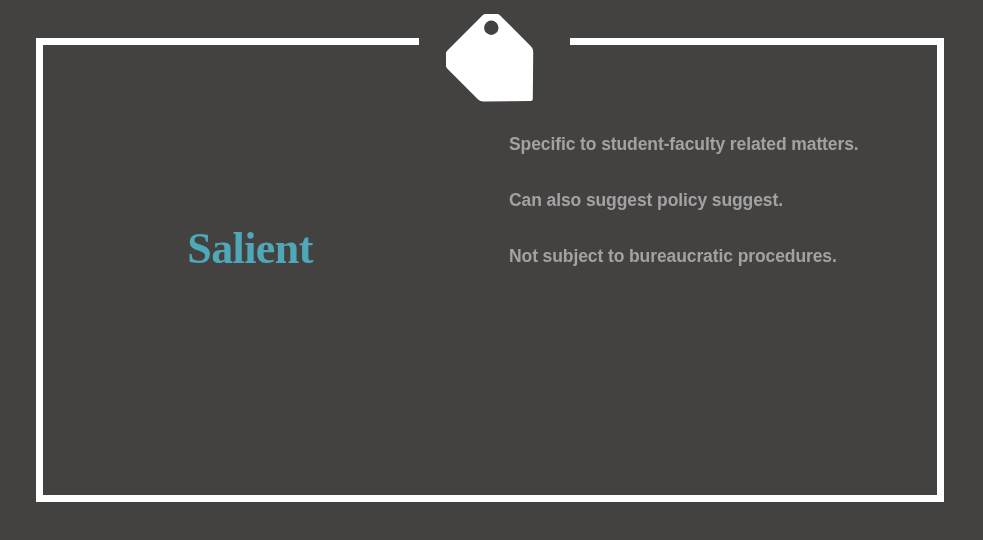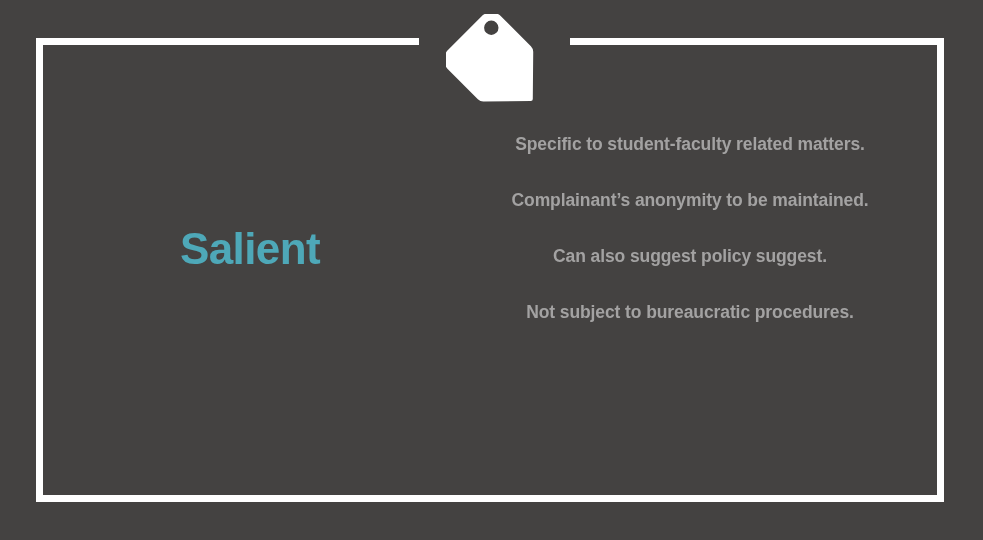--- a/index.html
+++ b/index.html
@@ -86,34 +86,33 @@
   .title-block {
     position: absolute;
     left: 60px;
     top: 222px;
     width: 380px;
     text-align: center;
   }
   .title-line {
     display: block;
     color: #4ea8b8;
-    font-family: Liberation Sans, sans-serif;
+    font-family: Liberation Serif, serif;
     font-weight: bold;
     font-size: 44px;
     line-height: 53px;
     letter-spacing: -0.6px;
   }
 
   
   .features-list {
     position: absolute;
-    left: 470px;
+    left: 509px;
     top: 130px;
     width: 440px;
-    text-align: center;
   }
   .feature-item {
     color: #a3a2a2;
     font-family: "Liberation Sans", sans-serif;
     font-weight: bold;
     font-size: 17.5px;
     line-height: 28px;
     letter-spacing: -0.1px;
     margin-bottom: 28px;
   }
@@ -142,18 +141,17 @@
       </g>
     </svg>
   </div>
 
   <div class="title-block">
     <span class="title-line">Salient</span>
   </div>
 
   <div class="features-list">
     <div class="feature-item">Specific to student-faculty related matters.</div>
-    <div class="feature-item">Complainant’s anonymity to be maintained.</div>
     <div class="feature-item">Can also suggest policy suggest.</div>
     <div class="feature-item">Not subject to bureaucratic procedures.</div>
   </div>
 
 </div>
 
 </body></html>

